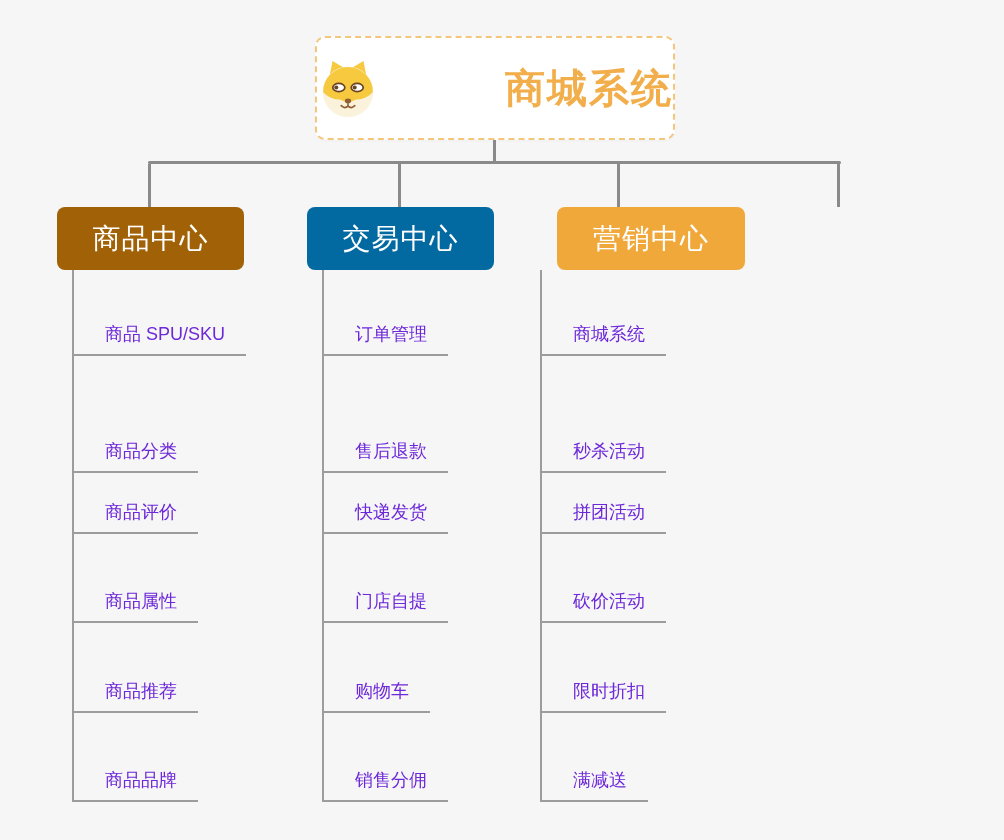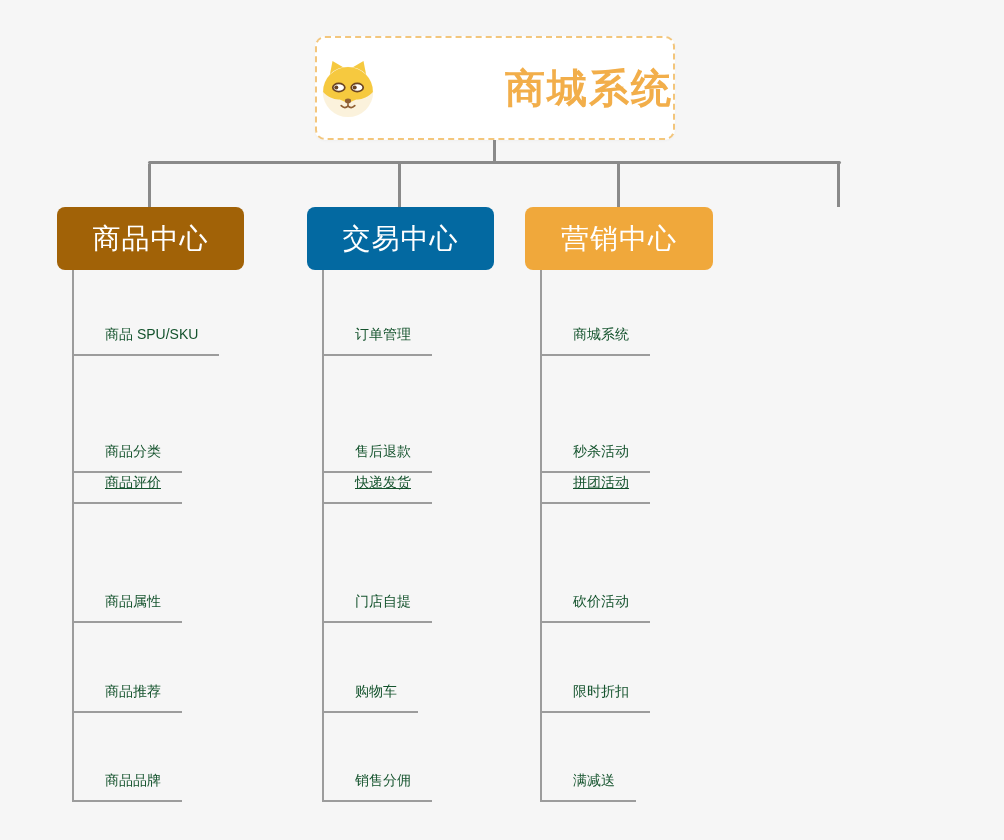--- a/index.html
+++ b/index.html
@@ -64,44 +64,44 @@
     border-radius: 8px;
     color: #FFFFFF;
     font-size: 28px;
     letter-spacing: 1px;
     display: flex;
     align-items: center;
     justify-content: center;
     white-space: nowrap;
     cursor: pointer;
   }
-  .branch.b2 .branch-header, .branch.b3 .branch-header { width: 188px; }
+  .branch.b2 .branch-header, .branch.b3 .branch-header { width: 188px; margin-left: 32px; }
 
   .branch-vline {
     position: absolute;
     left: 15px; top: 270px;
     width: 2px; height: 530px;
     background: #9C9C9C;
   }
 
   .item {
     position: absolute;
     left: 15px;
     white-space: nowrap;
-    font-size: 14px;
+    font-size: 18px;
     line-height: 28px;
-    color: #14532d;
+    color: #6d28d9;
     padding: 0 21px 6px 33px;
     border-bottom: 2px solid #9C9C9C;
     width: max-content;
     cursor: pointer;
   }
   .item.i0 { top: 320px; }
   .item.i1 { top: 409px; margin-top: 28px; }
-  .item.i2 { top: 468px; text-decoration: underline; }
+  .item.i2 { top: 498px; }
   .item.i3 { top: 587px; }
   .item.i4 { top: 677px; }
   .item.i5 { top: 766px; }
 </style>
 </head>
 <body>
 
 <div class="canvas">
 
   <div class="root-node">

